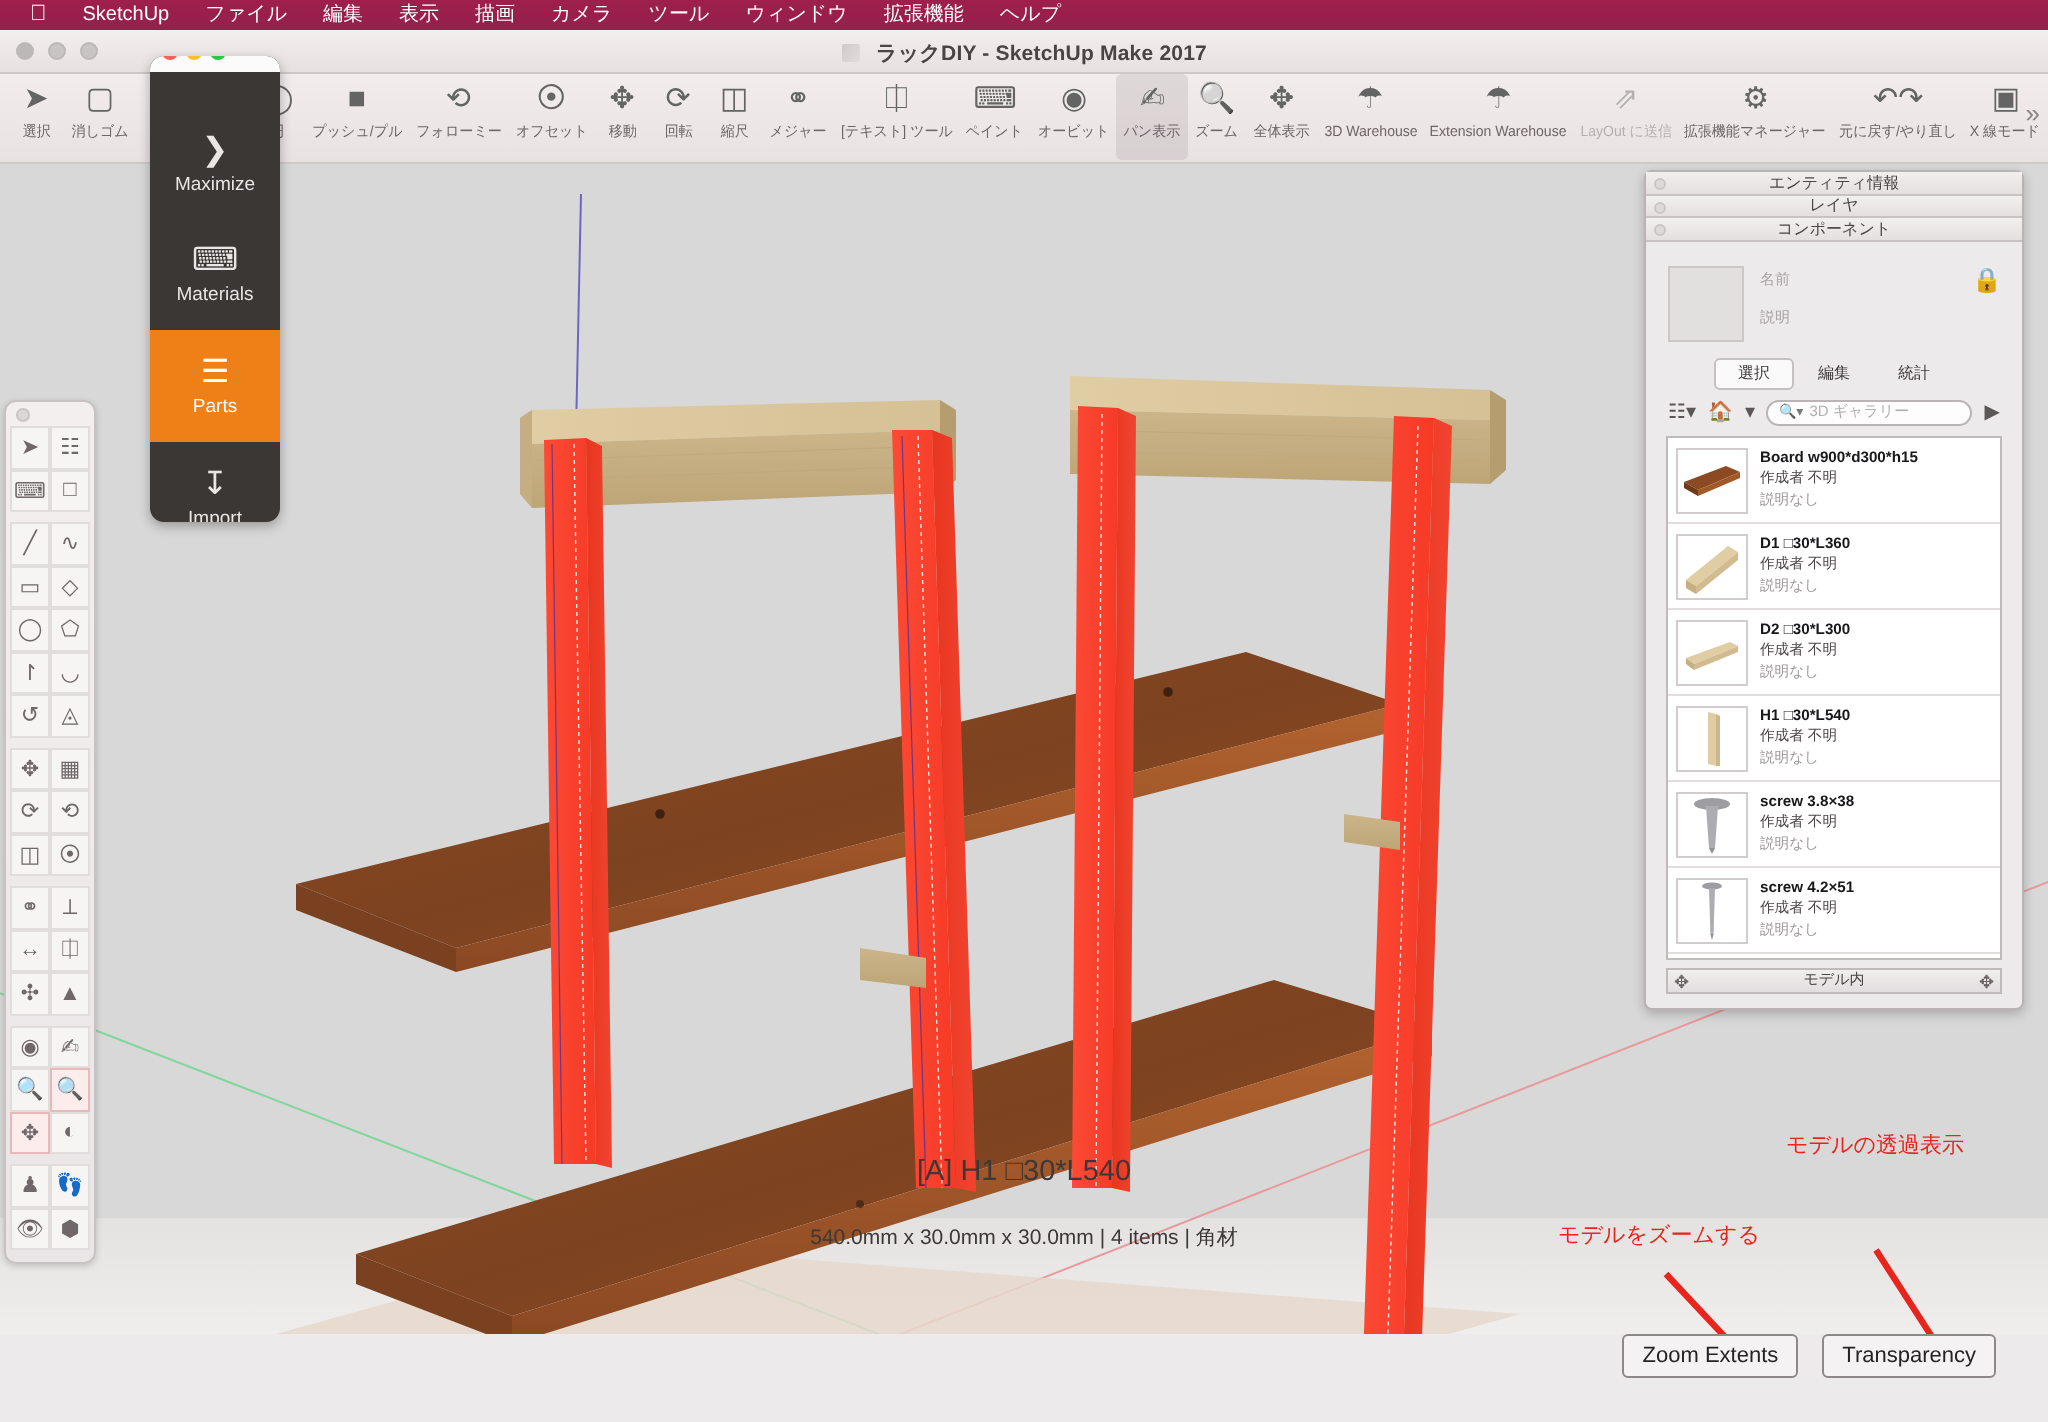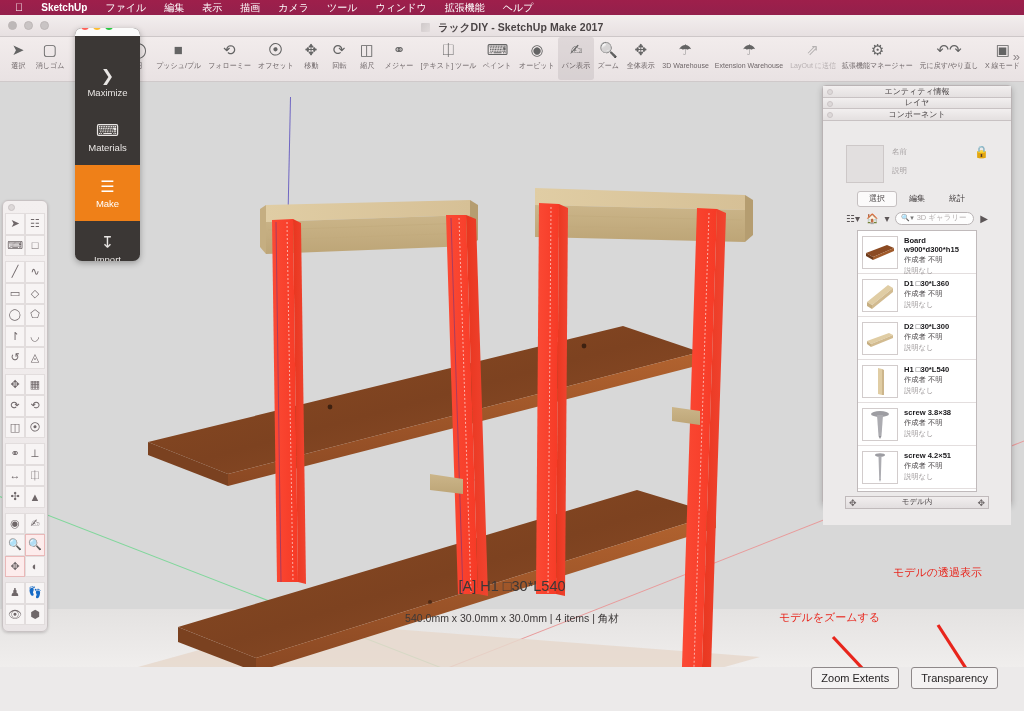--- a/index.html
+++ b/index.html
@@ -14,21 +14,21 @@
 
   
   .menubar{
     position:absolute; left:0; top:0; width:1024px; height:15px;
     background:linear-gradient(180deg,#9e1f4b 0%, #94204c 100%);
     display:flex; align-items:center; gap:0px; padding-left:6px;
     color:#fff; font-size:10px; z-index:60;
   }
   .menubar .mb-item{ padding:0 9px; line-height:15px; white-space:nowrap; font-size:10px; }
   .menubar .mb-apple{ padding:0 9px; font-size:11px; }
-  .menubar .mb-app{ font-weight:bold; }
+  .menubar .mb-app{ font-weight:normal; }
 
   
   .window{
     position:absolute; left:0; top:15px; width:1024px; height:696px;
     background:#eceaea;
   }
   .titlebar{
     position:absolute; left:0; top:0; width:1024px; height:22px;
     background:linear-gradient(180deg,#f3eeee 0%, #e7e0e1 100%);
     border-bottom:1px solid #cdc7c8;
@@ -117,38 +117,38 @@
     background:#eceaea; border:1px solid #b9b3b4; border-radius:4px;
     box-shadow:0 2px 6px rgba(0,0,0,.22); font-size:8.5px; color:#3f3a3b;
   }
   .ins-bar{
     height:11.5px; background:linear-gradient(180deg,#f2efef 0%,#e4e0e0 100%);
     border-bottom:1px solid #c8c2c3; display:flex; align-items:flex-end; justify-content:center;
     position:relative; font-size:8px; color:#4a4546;
   }
   .ins-bar .tri{ position:absolute; left:4px; top:3px; width:6px;height:6px;
      border-radius:50%; background:#ddd9d9; border:1px solid #cbc5c6;}
-  .ins-body{ background:#eceaea; padding:16px; }
+  .ins-body{ background:#eceaea; padding:4px; }
   .comp-top{ display:flex; padding:8px 7px 4px 7px; gap:8px; position:relative;}
   .comp-thumb{ width:38px; height:38px; background:#e2dfdf; border:1px solid #cdc8c8;}
   .comp-meta{ flex:1; display:flex; flex-direction:column; gap:9px; padding-top:2px;
      color:#a8a3a4; font-size:7.5px;}
   .lockbtn{ position:absolute; right:6px; top:8px; font-size:12px; color:#4a4546;}
   .tabs{ display:flex; justify-content:center; gap:0; margin:4px 0 5px 0;}
   .tab{ padding:1.5px 11px; font-size:8px; color:#3f3a3b; border:1px solid transparent;}
   .tab.sel{ background:#fbfafa; border:1px solid #c5c0c1; border-radius:3px;}
   .toolrow{ display:flex; align-items:center; gap:6px; padding:0 7px 5px 7px;}
   .toolrow .ic{ font-size:10px; color:#5c5657;}
   .searchbox{
     flex:1; height:13px; background:#fdfdfd; border:1px solid #b9b4b5; border-radius:7px;
     display:flex; align-items:center; padding:0 5px; gap:3px;
   }
   .searchbox .ph{ color:#b3aeae; font-size:7.5px;}
   .complist{
-    margin:0 18px; height:262px; background:#fff; border:1px solid #c0babb; overflow:hidden;
+    margin:0 6px; height:262px; background:#fff; border:1px solid #c0babb; overflow:hidden;
   }
   .crow{ display:flex; gap:6px; padding:5px 5px 5px 4px; border-bottom:1px solid #e3dede; height:43px;}
   .crow .cth{ width:36px; height:33px; border:1px solid #d2cccc; background:#fff;
      display:flex; align-items:center; justify-content:center; overflow:hidden;}
   .crow .cinfo{ flex:1; min-width:0; }
   .cname{ font-size:7.6px; font-weight:bold; color:#18171a; }
   .cauth{ font-size:7.3px; color:#4b4749; margin-top:1.5px;}
   .cdesc{ font-size:7.3px; color:#9d9899; margin-top:1px;}
   .ins-foot{
     margin:4px 6px 0 6px; height:13px; background:linear-gradient(180deg,#f1eeee,#e2dedf);
@@ -507,21 +507,21 @@
       <div class="fp-item first">
         <span class="fp-gl">❯</span>
         <span>Maximize</span>
       </div>
       <div class="fp-item">
         <span class="fp-gl">⌨</span>
         <span>Materials</span>
       </div>
       <div class="fp-item sel">
         <span class="fp-gl">☰</span>
-        <span>Make</span>
+        <span>Parts</span>
       </div>
       <div class="fp-item">
         <span class="fp-gl">↧</span>
         <span>Import</span>
       </div>
     </div>
 
     <div class="inspector">
       <div class="ins-bar">
         <span class="tri"></span>

